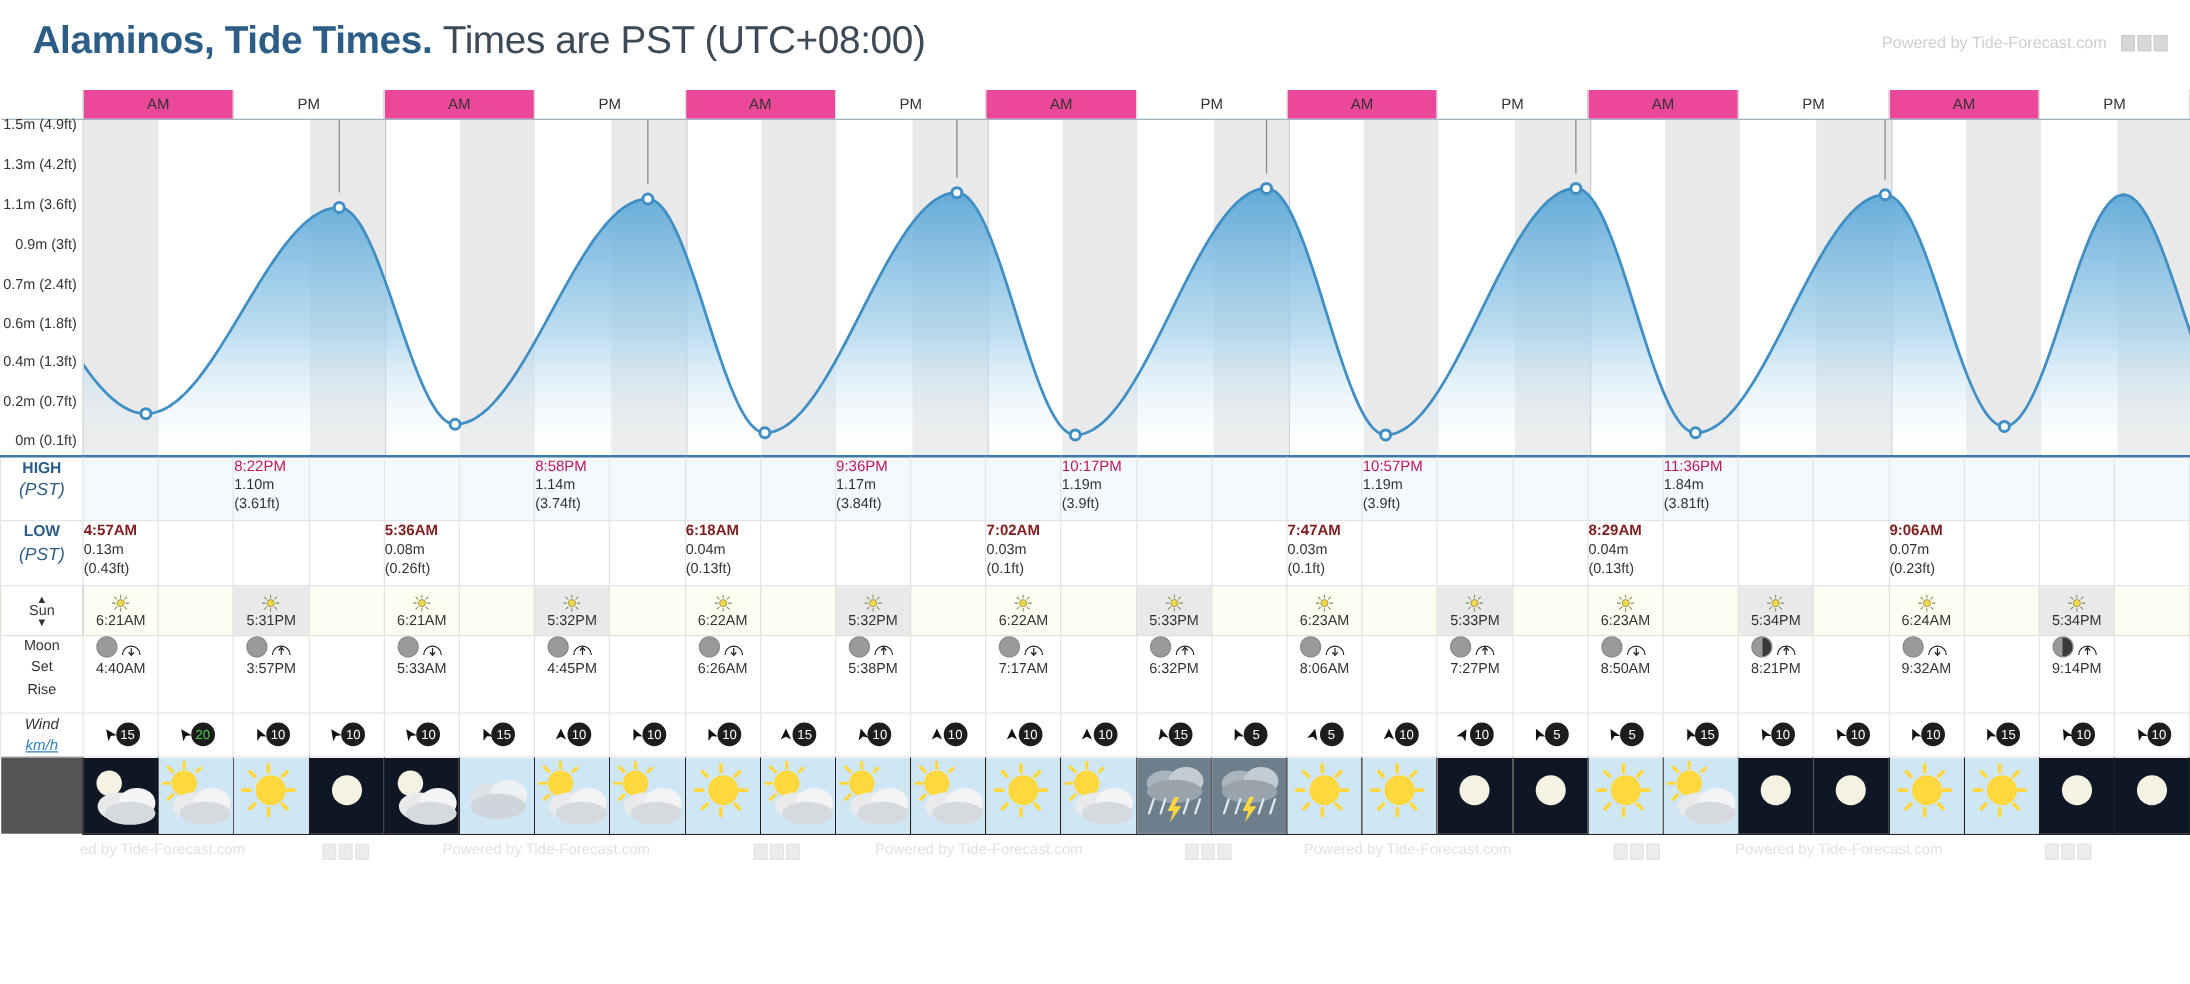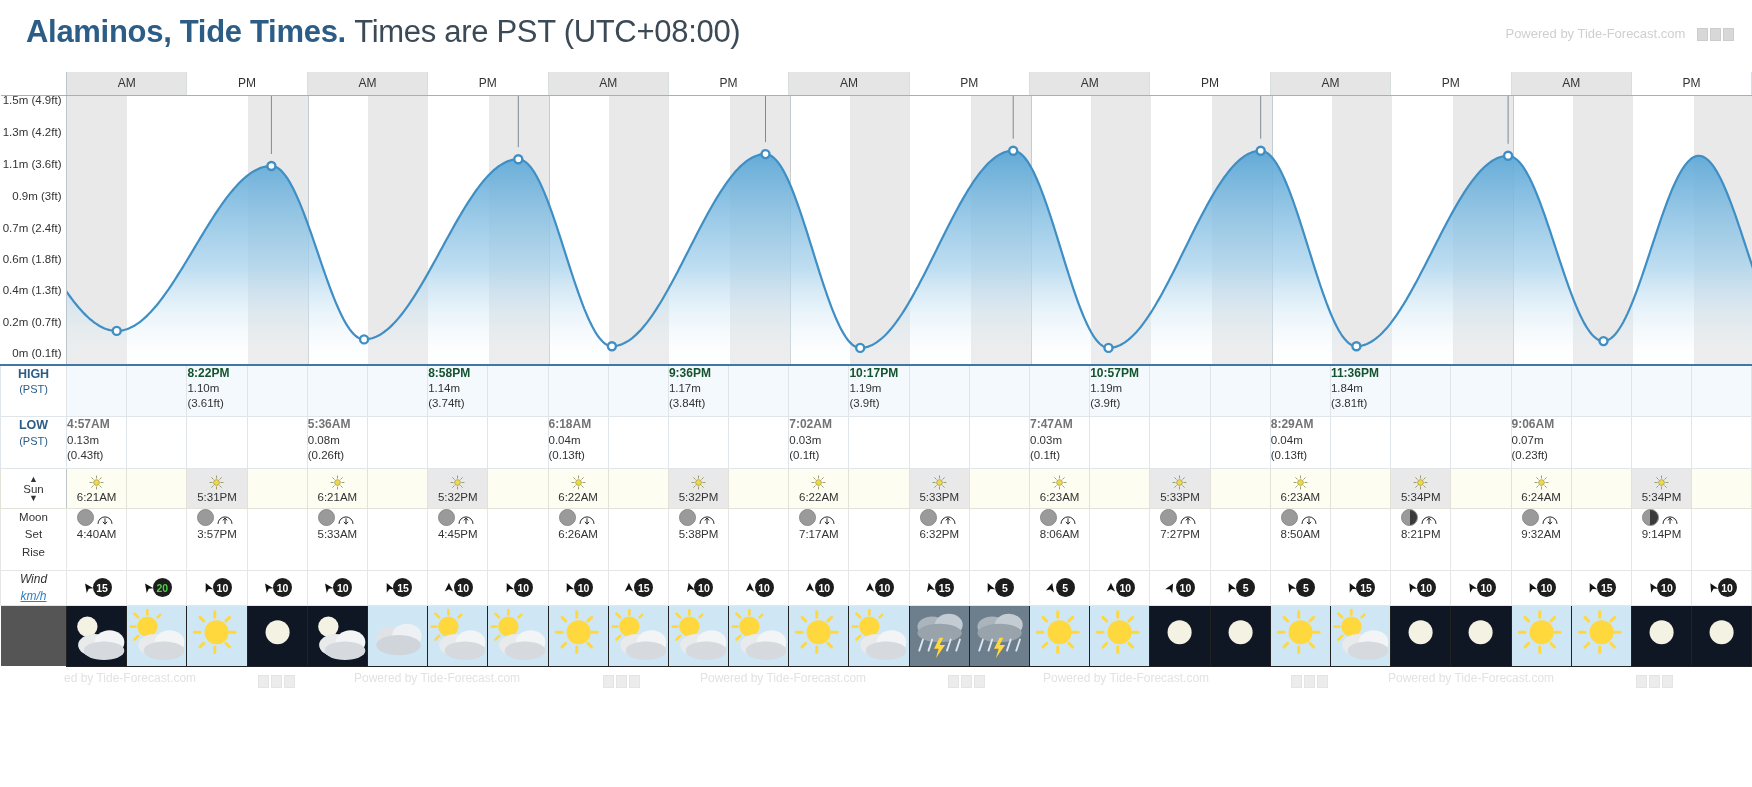--- a/index.html
+++ b/index.html
@@ -38,21 +38,21 @@
   }
 
   
   .dayhdr {
     background:#4a86b4; color:#ffffff; font-size:12.5px; font-weight:bold;
     text-align:center; height:22px; border-right:1px solid #ffffff;
   }
   .dayhdr.first { border-left:none; }
   .ampmhdr {
     font-size:12px; color:#333; text-align:center; height:23px;
-    background:#e5e5e5; border-right:1px solid #d8dde0; border-bottom:1px solid #9fb2c0;
+    background:#ec4899; border-right:1px solid #d8dde0; border-bottom:1px solid #9fb2c0;
   }
   .ampmhdr.pmhdr { background:#ffffff; }
   .chartcell { position:relative; padding:0; vertical-align:top; }
   .yaxis {
     width:66px; position:relative; height:268px; background:#fff;
     border-right:1px solid #bcc6cc;
   }
   .ytick {
     position:absolute; right:4px; font-size:11.5px; color:#333; white-space:nowrap;
     transform:translateY(-50%);
@@ -61,41 +61,41 @@
   .nightband { position:absolute; top:0; bottom:0; background:#e9e9e9; }
   .daysep { position:absolute; top:0; bottom:0; width:1px; background:#c3ccd2; }
   .plot svg { position:absolute; left:0; top:0; }
 
   
   .hl-row td { border:1px solid #dfe5e9; vertical-align:top; }
   .hl-label {
     font-size:12.5px; color:#2c5d87; font-weight:bold; text-align:center;
     background:#ffffff; border-right:1px solid #bcc6cc; line-height:1.35;
   }
-  .hl-label .sub { font-weight:normal; font-size:11px; }
+  .hl-label .sub { font-weight:normal; font-size:14px;font-style:italic; }
   .cell-hl { height:52px; background:#f4f9fd; font-size:11.5px; color:#333; padding:3px 4px 0 5px; line-height:1.3; }
-  .cell-hl .t { color:#14532d; font-weight:bold; font-size:12px; }
+  .cell-hl .t { color:#be185d; font-weight:normal; font-size:12px; }
   .cell-lo { height:52px; background:#ffffff; font-size:11.5px; color:#333; padding:3px 4px 0 5px; line-height:1.3; }
-  .cell-lo .t { color:#737373; font-weight:bold; font-size:12px; }
+  .cell-lo .t { color:#7f1d1d; font-weight:bold; font-size:12px; }
   .hl-sep { border-top:2px solid #3f78a8 !important; }
 
   
   .sunrow td { border:1px solid #e2e2d8; height:40px; background:#fdfdf1; font-size:11.5px; text-align:center; vertical-align:middle; color:#333; }
   .sunrow td.shade { background:#e9e9e9; }
   .sun-label { background:#ffffff !important; border-right:1px solid #bcc6cc !important; color:#333 !important; font-size:12px; }
   .moonrow td { border:1px solid #e6e6e6; height:62px; background:#ffffff; font-size:11.5px; text-align:center; vertical-align:top; color:#333; padding-top:5px; }
   .moon-label { font-size:12px; color:#333; text-align:center; background:#fff; border-right:1px solid #bcc6cc; line-height:1.5; }
   .windrow td { border:1px solid #e6e6e6; height:34px; background:#ffffff; text-align:center; vertical-align:middle; }
   .wind-label { font-size:12px; color:#333; text-align:center; background:#fff; border-right:1px solid #bcc6cc; line-height:1.4;font-style:italic; }
   .wind-label a { color:#2f7fc1; text-decoration:underline; }
 
   .wbadge {
     display:inline-flex; align-items:center; justify-content:center;
     width:19px; height:19px; border-radius:50%; background:#1d1d1d; color:#fff;
-    font-size:10.5px; font-weight:bold;
+    font-size:10.5px; font-weight:normal;
   }
   .wbadge.green { color:#49d14a; }
   .warrow { display:inline-block; font-size:13px; color:#111; margin-right:-1px; vertical-align:middle; }
   .wwrap { display:inline-flex; align-items:center; gap:1px; }
 
   
   .mdisc { width:17px; height:17px; border-radius:50%; background:#9a9a9a; display:inline-block;
            border:1px solid #8a8a8a; position:relative; overflow:hidden; }
   .mdisc .shade { position:absolute; top:0; bottom:0; background:#3a3a3a; }
 

